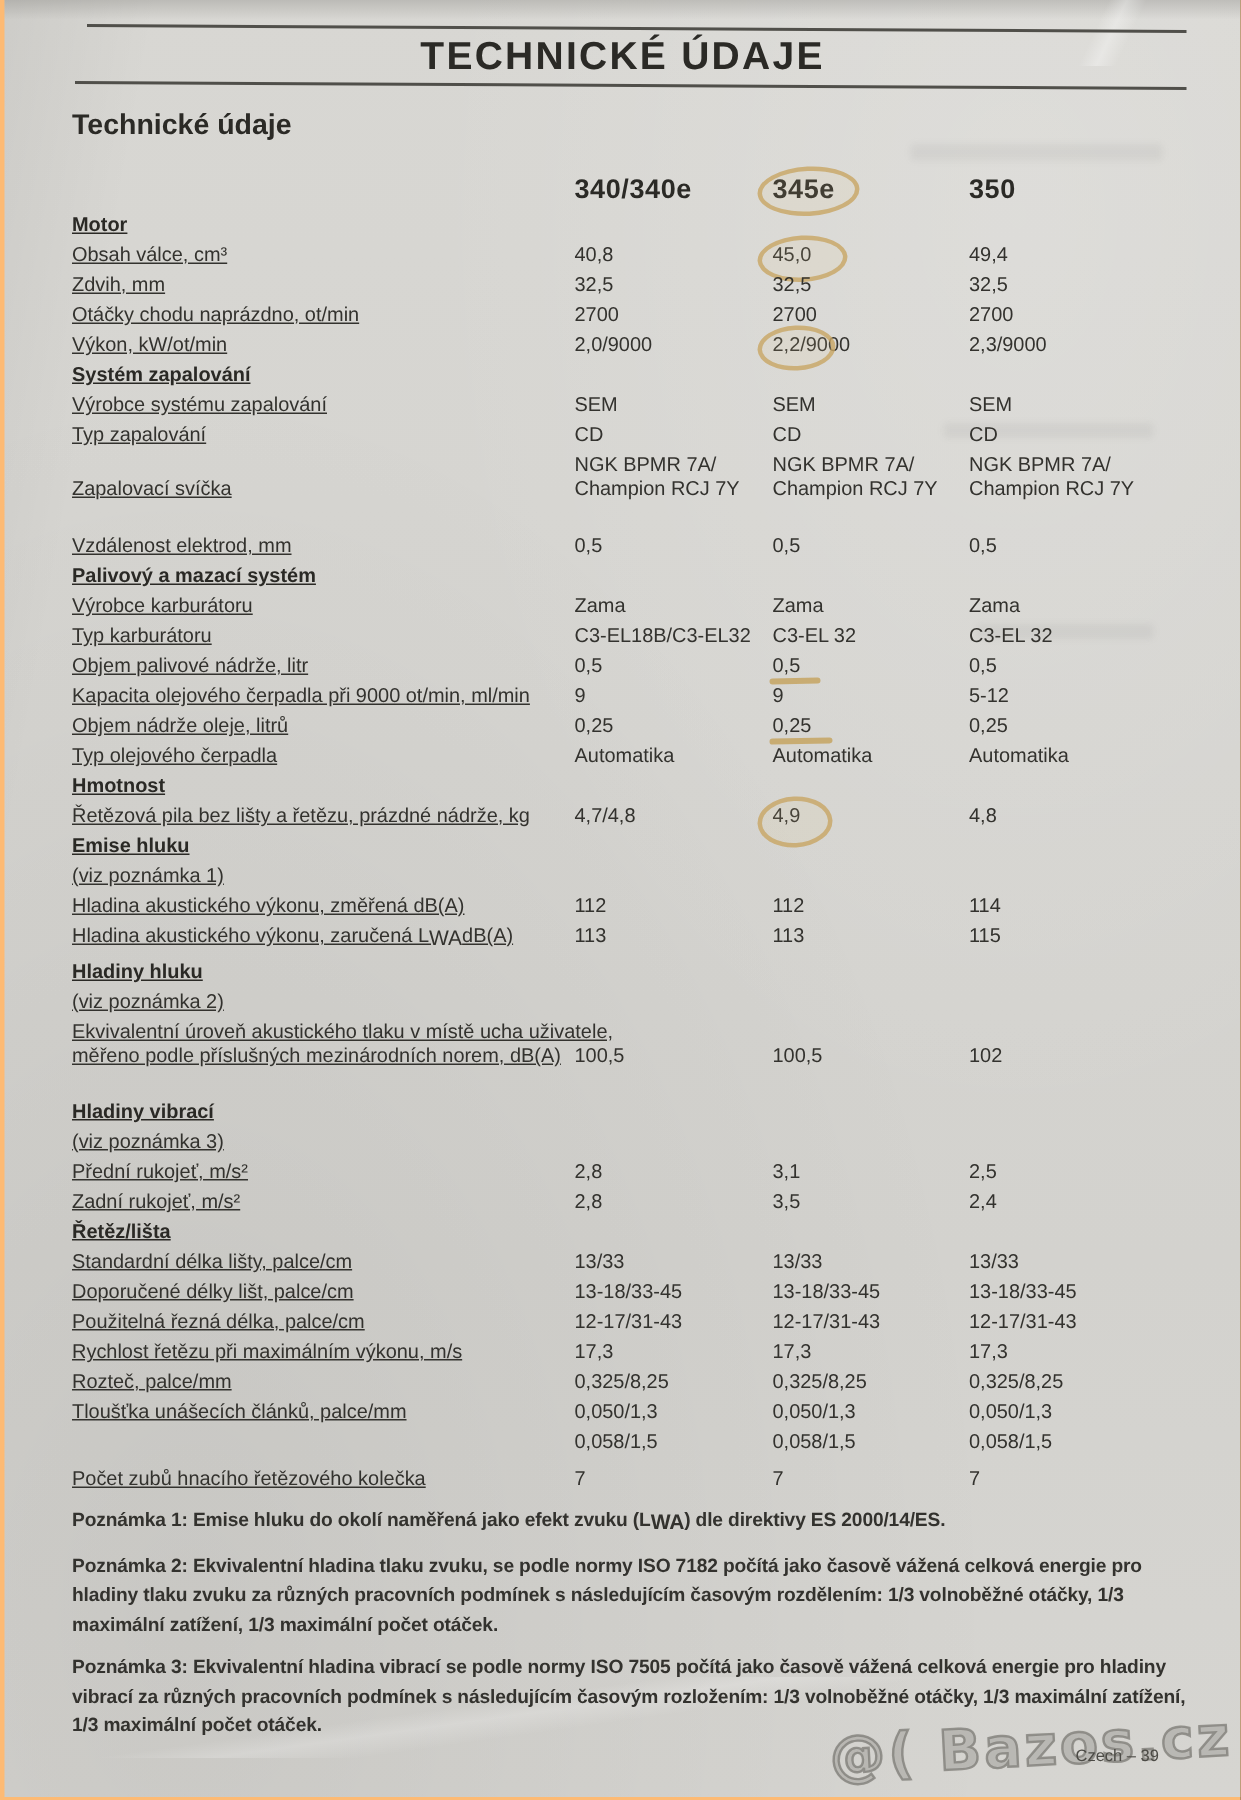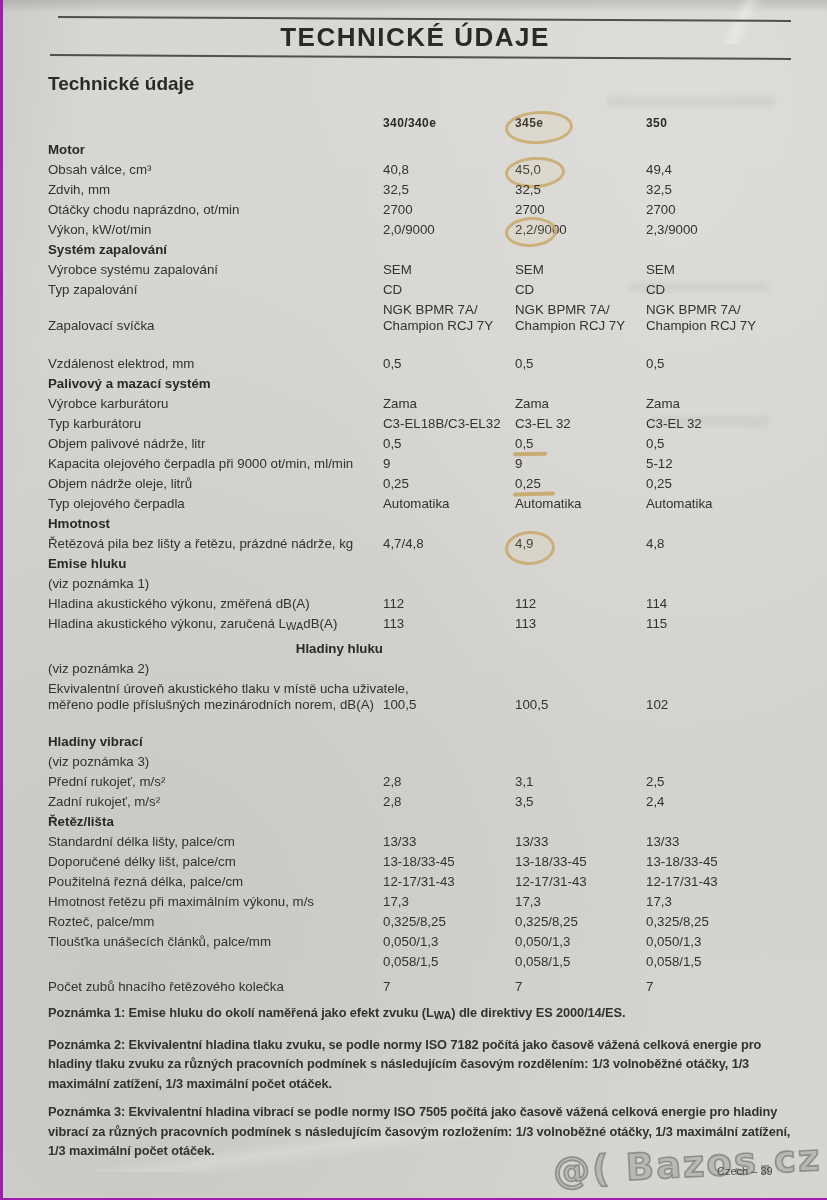--- a/index.html
+++ b/index.html
@@ -1,21 +1,21 @@
 <!DOCTYPE html>
 <html><head>
 <meta charset="utf-8">
 <style>
   html,body{margin:0;padding:0;}
   body{
     width:827px;height:1200px;overflow:hidden;
     font-family:"Liberation Sans","DejaVu Sans",sans-serif;
     background:#3f3e3b;
   }
-  .photo{position:relative;width:827px;height:1200px;background:#a21caf;}
+  .photo{position:relative;width:827px;height:1200px;background:#fdba74;}
   .paper{
     position:absolute;left:3px;top:0;right:0;bottom:2px;
     background:
       radial-gradient(ellipse at 82% 12%, rgba(255,255,255,0.16), transparent 42%),
       radial-gradient(ellipse at 15% 90%, rgba(0,0,0,0.06), transparent 55%),
       linear-gradient(100deg, rgba(0,0,0,0.05), transparent 10%),
       linear-gradient(#d8d7d3,#d3d2ce 70%,#d6d5d1);
     color:#2f2e2a;
   }
   .top-shade{position:absolute;left:0;top:0;width:100%;height:13px;
@@ -32,28 +32,28 @@
   .banner-title{
     position:absolute;left:0;top:22px;width:100%;text-align:center;
     font-size:26px;font-weight:bold;letter-spacing:1.5px;color:#2b2a26;
   }
   .heading{position:absolute;left:45px;top:73px;margin:0;font-size:19px;font-weight:bold;color:#2b2a26;}
 
   .t-head,.t-body{position:absolute;left:45px;width:748px;}
   .t-head{top:116px;}
   .t-body{top:140px;}
   .t-grid{display:grid;grid-template-columns:335px 132px 131px 150px;align-items:baseline;}
-  .t-head .t-cell{font-weight:bold;font-size:12px;letter-spacing:0.4px;color:#2b2a26;}
+  .t-head .t-cell{font-weight:bold;font-size:18px;letter-spacing:0.4px;color:#2b2a26;}
   .t-row{padding:2px 0;font-size:13.3px;line-height:16px;color:#33322e;}
   .t-row.section .t-label{font-weight:bold;color:#2a2925;}
   .t-row.valign-bottom{align-items:end;}
-  .t-label{white-space:nowrap;}
+  .t-label{white-space:nowrap;text-decoration:underline;}
   .t-cell{position:relative;white-space:nowrap;}
   .t-cell .val{position:relative;display:inline-block;}
-  sub{font-size:11px;vertical-align:-2px;}
+  sub{font-size:14px;vertical-align:-2px;}
 
   .mark{position:absolute;pointer-events:none;}
   .mark.circle{
     border:3px solid rgba(198,164,98,0.78);
     background:rgba(231,207,150,0.12);
     border-radius:50%;left:-10px;top:-5px;transform:rotate(-3deg);
   }
   .mark.underline{
     left:-2px;bottom:-3px;height:3.5px;border-radius:2px;
     background:rgba(198,164,98,0.85);transform:rotate(-1.2deg);
@@ -212,21 +212,21 @@
           <div class="t-cell"><span class="val">112</span></div>
           <div class="t-cell"><span class="val">112</span></div>
           <div class="t-cell"><span class="val">114</span></div>
         </div>
         <div class="t-grid t-row row">
           <div class="t-label">Hladina akustického výkonu, zaručená L<sub>WA</sub>dB(A)</div>
           <div class="t-cell"><span class="val">113</span></div>
           <div class="t-cell"><span class="val">113</span></div>
           <div class="t-cell"><span class="val">115</span></div>
         </div>
-        <div class="t-grid t-row section" style="margin-top: 3px; text-align: right;">
+        <div class="t-grid t-row section" style="margin-top: 3px;">
           <div class="t-label">Hladiny hluku</div>
         </div>
         <div class="t-grid t-row note-row">
           <div class="t-label">(viz poznámka 2)</div>
         </div>
         <div class="t-grid t-row row valign-bottom">
           <div class="t-label">Ekvivalentní úroveň akustického tlaku v místě ucha uživatele,<br>měřeno podle příslušných mezinárodních norem, dB(A)</div>
           <div class="t-cell"><span class="val">100,5</span></div>
           <div class="t-cell"><span class="val">100,5</span></div>
           <div class="t-cell"><span class="val">102</span></div>
@@ -264,21 +264,21 @@
           <div class="t-cell"><span class="val">13-18/33-45</span></div>
           <div class="t-cell"><span class="val">13-18/33-45</span></div>
         </div>
         <div class="t-grid t-row row">
           <div class="t-label">Použitelná řezná délka, palce/cm</div>
           <div class="t-cell"><span class="val">12-17/31-43</span></div>
           <div class="t-cell"><span class="val">12-17/31-43</span></div>
           <div class="t-cell"><span class="val">12-17/31-43</span></div>
         </div>
         <div class="t-grid t-row row">
-          <div class="t-label">Hmotnost řetězu při maximálním výkonu, m/s</div>
+          <div class="t-label">Rychlost řetězu při maximálním výkonu, m/s</div>
           <div class="t-cell"><span class="val">17,3</span></div>
           <div class="t-cell"><span class="val">17,3</span></div>
           <div class="t-cell"><span class="val">17,3</span></div>
         </div>
         <div class="t-grid t-row row">
           <div class="t-label">Rozteč, palce/mm</div>
           <div class="t-cell"><span class="val">0,325/8,25</span></div>
           <div class="t-cell"><span class="val">0,325/8,25</span></div>
           <div class="t-cell"><span class="val">0,325/8,25</span></div>
         </div>

